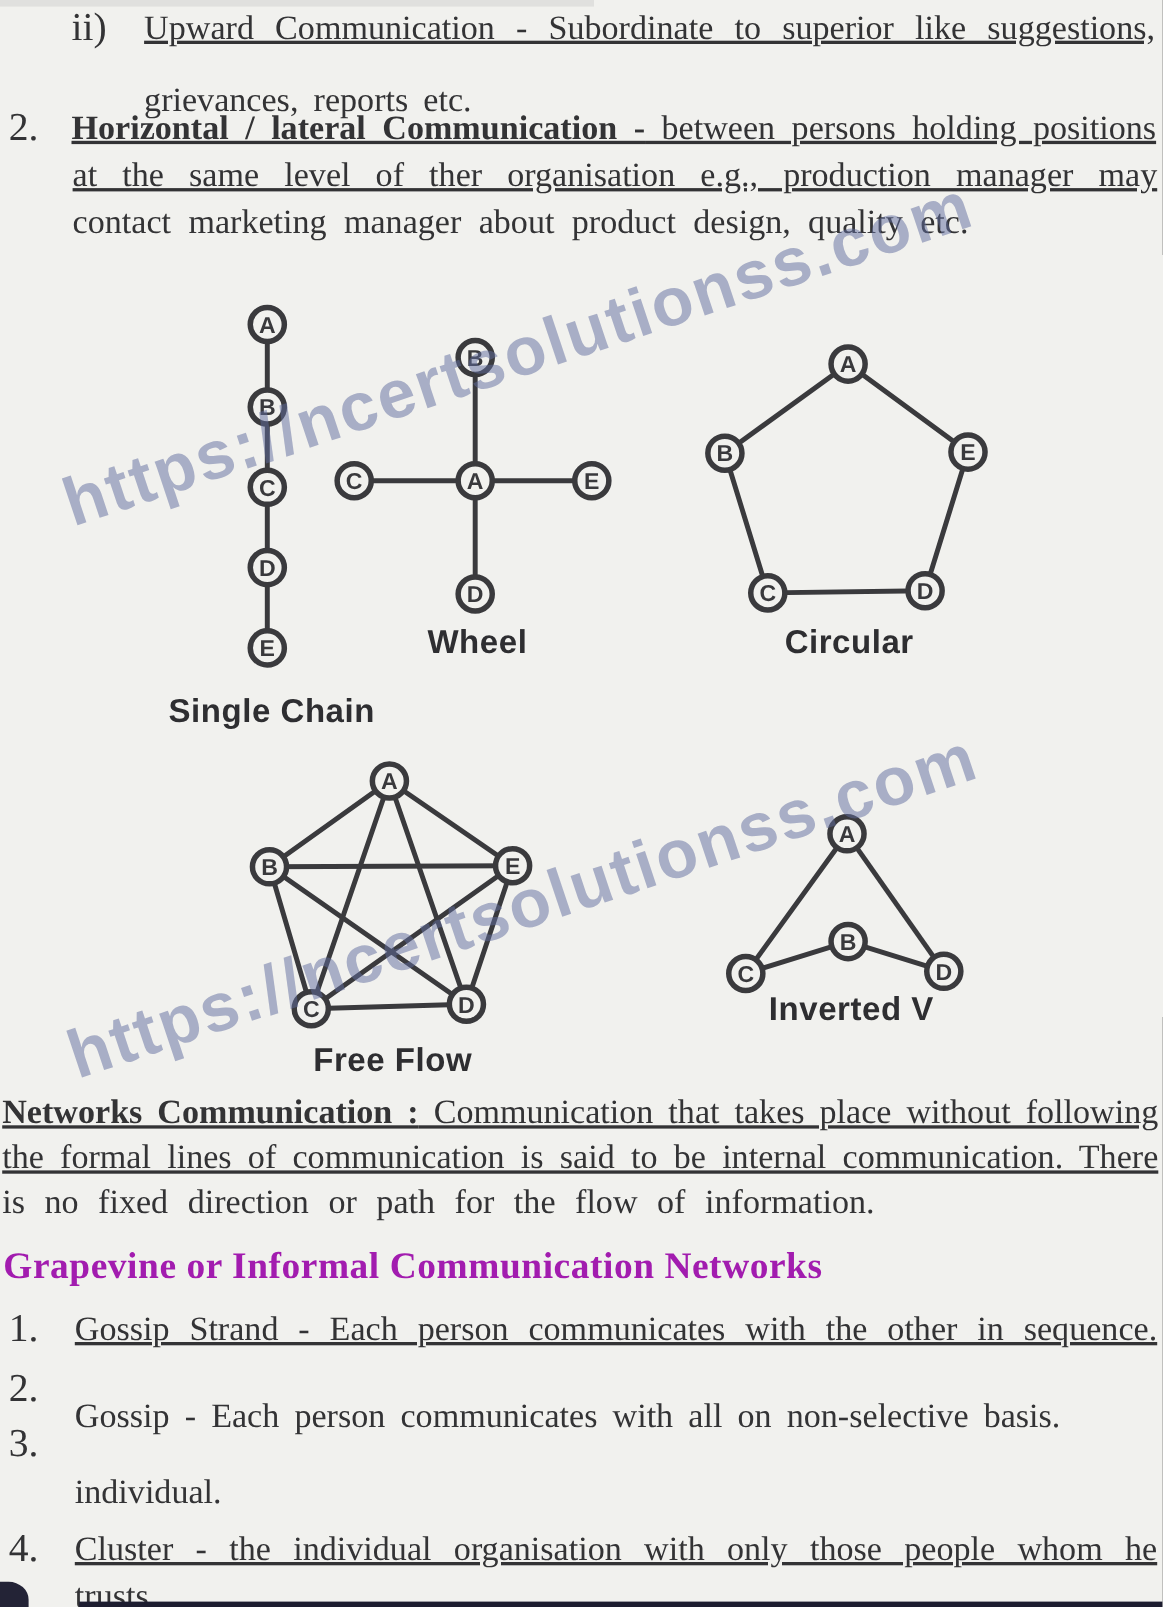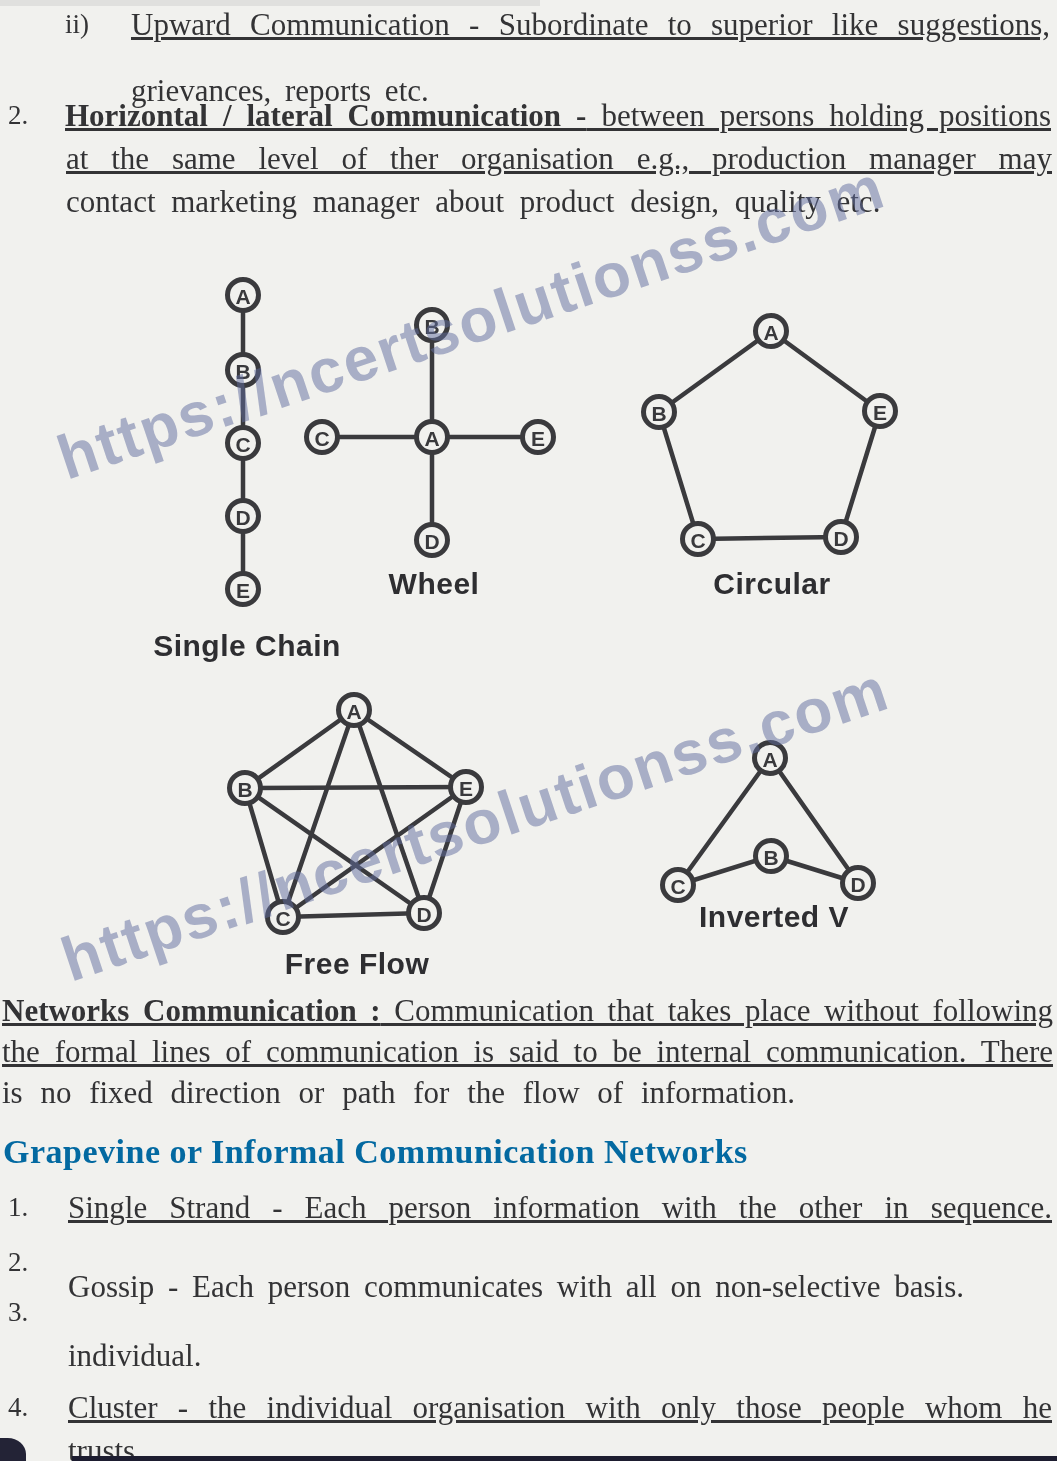--- a/index.html
+++ b/index.html
@@ -22,29 +22,29 @@
     z-index:1;
   }
   .just{
     white-space:normal;
     text-align:justify;
     text-align-last:justify;
     text-decoration:underline;
   }
   .b{font-weight:bold;}
   .marker{
-    position:absolute;font-size:27px;line-height:43px;z-index:1;text-align:right;
+    position:absolute;font-size:36px;line-height:43px;z-index:1;text-align:right;
   }
   .ws6{word-spacing:6px;margin-top:24px;}
   .ws8{word-spacing:8px;}
   .ws10{word-spacing:10px;}
   .heading{
     position:absolute;
     font-size:34px;font-weight:bold;line-height:44px;
-    color:#0369a1;letter-spacing:.5px;
+    color:#a21caf;letter-spacing:.5px;
     z-index:1;white-space:nowrap;
   }
   #networks-svg{
     position:absolute;left:0;top:0;z-index:2;
     pointer-events:none;
   }
   .edge{stroke:#3a3a3d;stroke-width:4.5px;stroke-linecap:round;}
   .node{fill:#f1f1ee;stroke:#3a3a3d;stroke-width:5px;}
   .nletter{
     font-family:"Liberation Sans", sans-serif;
@@ -187,21 +187,21 @@
       </g>
     </svg>
 
   <div class="tline just" style="left:2px;top:989px;width:1051px"><span class="b">Networks Communication :</span><span> Communication that takes place without following</span></div>
   <div class="tline just" style="left:2px;top:1030px;width:1051px">the formal lines of communication is said to be internal communication. There</div>
   <div class="tline ws10" style="left:2px;top:1071px">is no fixed direction or path for the flow of information.</div>
 
   <div class="heading" style="left:3px;top:1130px">Grapevine or Informal Communication Networks</div>
 
   <div class="marker" style="left:8px;top:1186px">1.</div>
-  <div class="tline just" style="left:68px;top:1186px;width:984px">Single Strand - Each person information with the other in sequence.</div>
+  <div class="tline just" style="left:68px;top:1186px;width:984px">Gossip Strand - Each person communicates with the other in sequence.</div>
 
   <div class="marker" style="left:8px;top:1241px">2.</div>
   <div class="tline ws6" style="left:68px;top:1241px">Gossip - Each person communicates with all on non-selective basis.</div>
 
   <div class="marker" style="left:8px;top:1291px">3.</div>
   <div class="tline" style="left:68px;top:1334px">individual.</div>
 
   <div class="marker" style="left:8px;top:1386px">4.</div>
   <div class="tline just" style="left:68px;top:1386px;width:984px">Cluster - the individual organisation with only those people whom he</div>
   <div class="tline" style="left:68px;top:1429px">trusts.</div>

